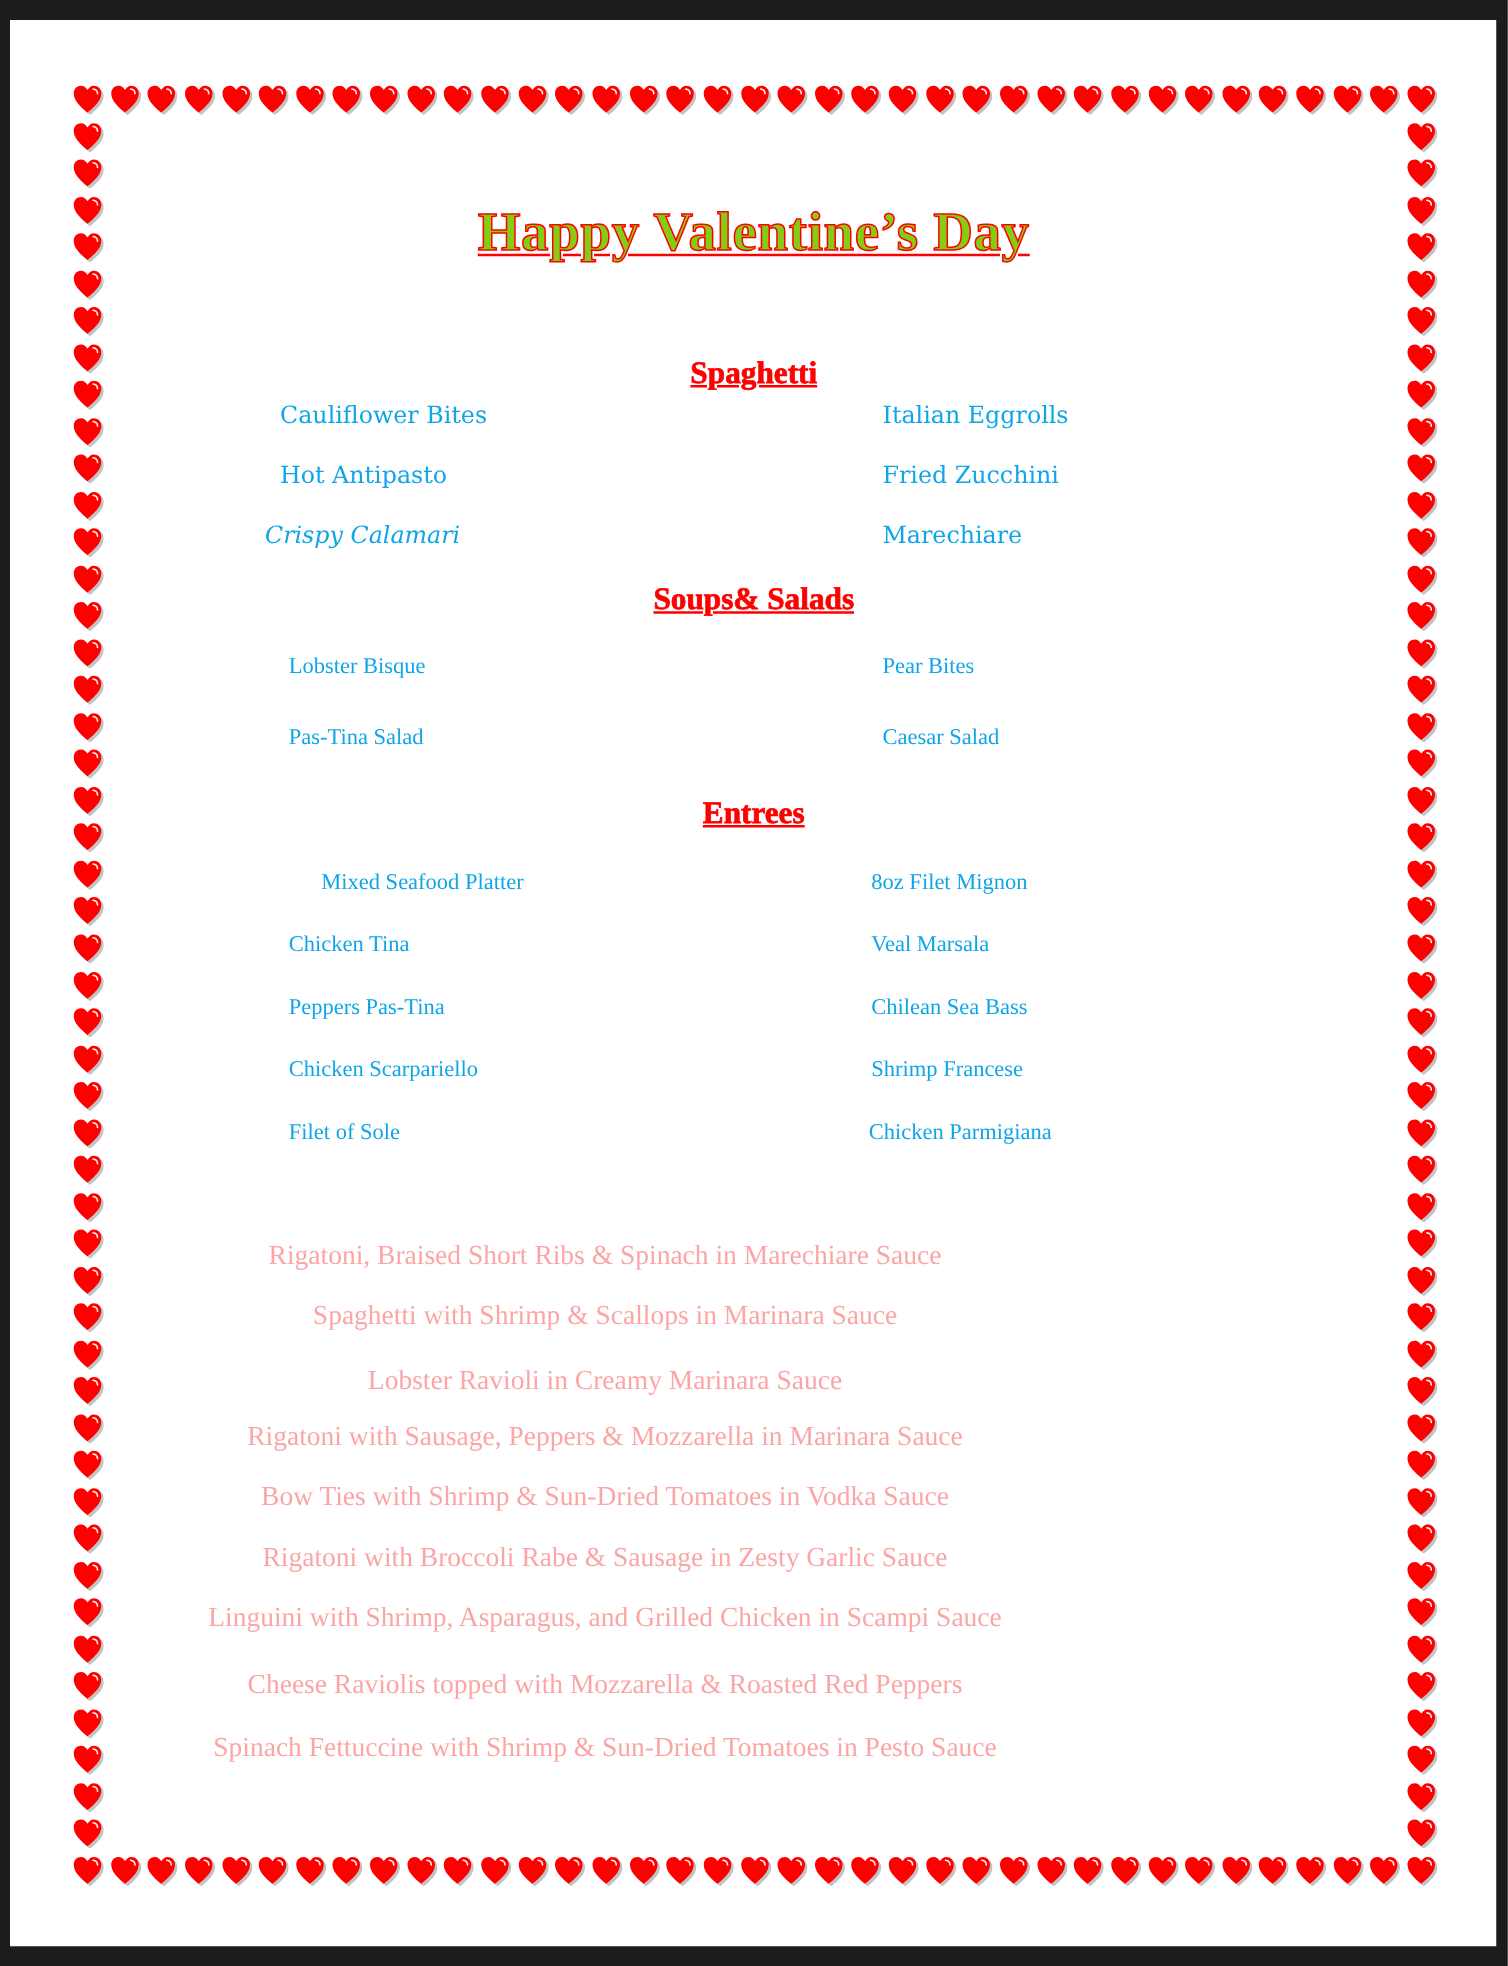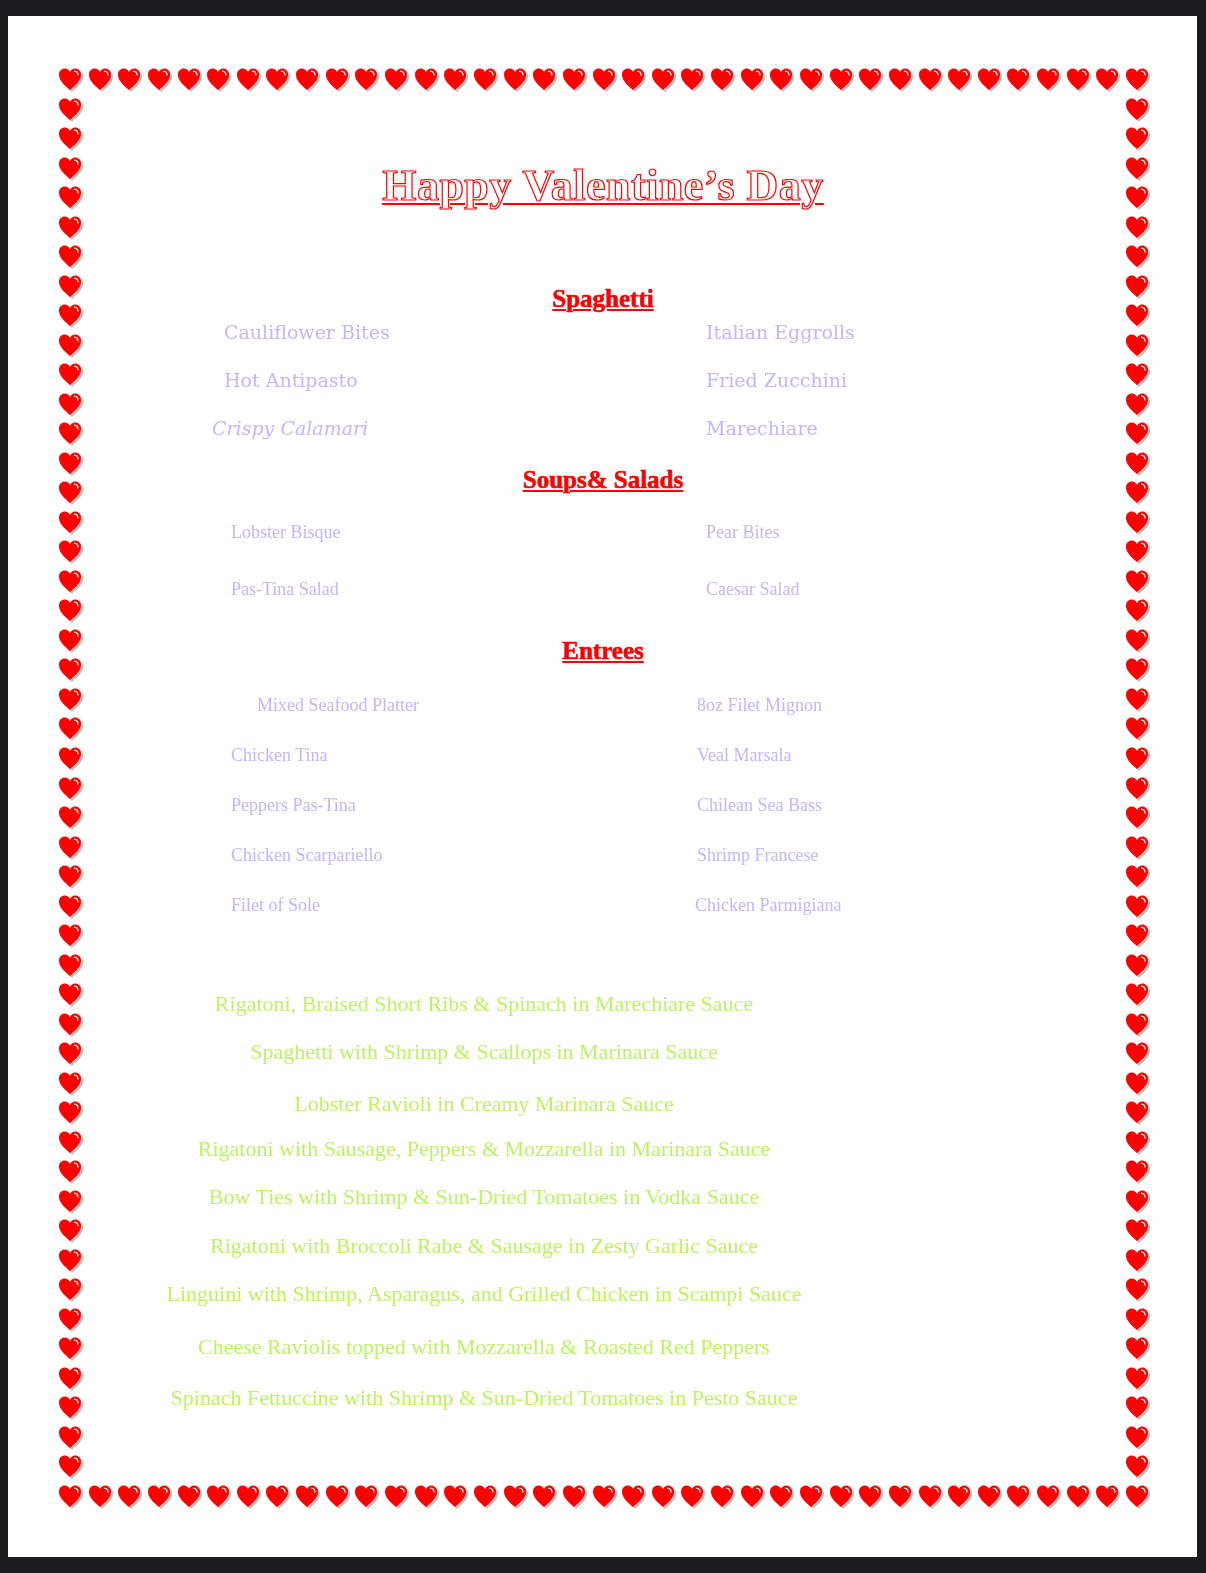--- a/index.html
+++ b/index.html
@@ -28,21 +28,21 @@
     height: 24px;
   }
   .heart svg { display: block; }
 
   .title {
     position: absolute;
     left: 0;
     width: 1206px;
     top: 160px;
     text-align: center;
-    color: #ffffff;
+    color: #84cc16;
     font-family: "Liberation Serif", "DejaVu Serif", serif;
     font-weight: 900;
     font-size: 44px;
     letter-spacing: 0.5px;
     text-decoration: underline;
     text-decoration-thickness: 2px;
     text-underline-offset: 3px;
     line-height: 52px;
     -webkit-text-stroke: 1.2px #ff0000;
   }
@@ -56,36 +56,36 @@
     font-weight: 900;
     font-size: 25px;
     line-height: 30px;
     text-decoration: underline;
     text-decoration-thickness: 2px;
     text-underline-offset: 2px;
     -webkit-text-stroke: 0.6px #ff0000;
   }
   .item {
     position: absolute;
-    color: #c4b5fd;
+    color: #0ea5e9;
     font-family: "DejaVu Serif", "Liberation Serif", serif;
     font-size: 19px;
     line-height: 24px;
     white-space: nowrap;
   }
   .item.narrow {
     font-family: "Liberation Serif", "DejaVu Serif", serif;
     font-size: 18px;
   }
   .pasta {
     position: absolute;
     left: 0;
     width: 968px;
     text-align: center;
-    color: #bef264;
+    color: #fca5a5;
     font-family: "Liberation Serif", "DejaVu Serif", serif;
     font-size: 22px;
     line-height: 26px;
     white-space: nowrap;
   }
 </style>
 </head>
 <body>
 
 <div class="page"></div>

